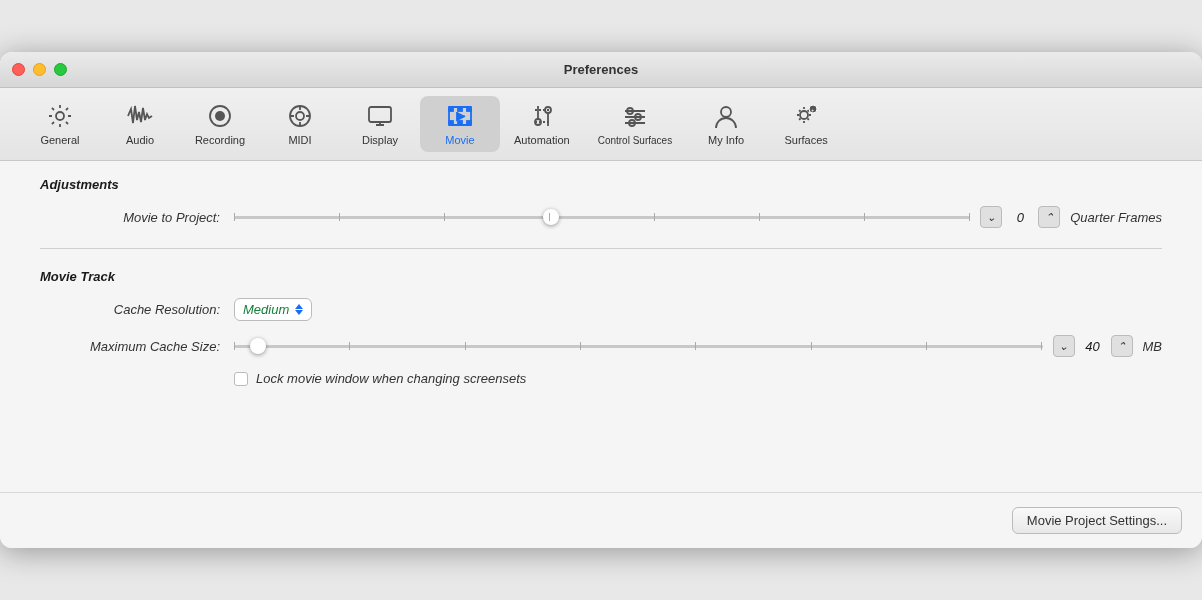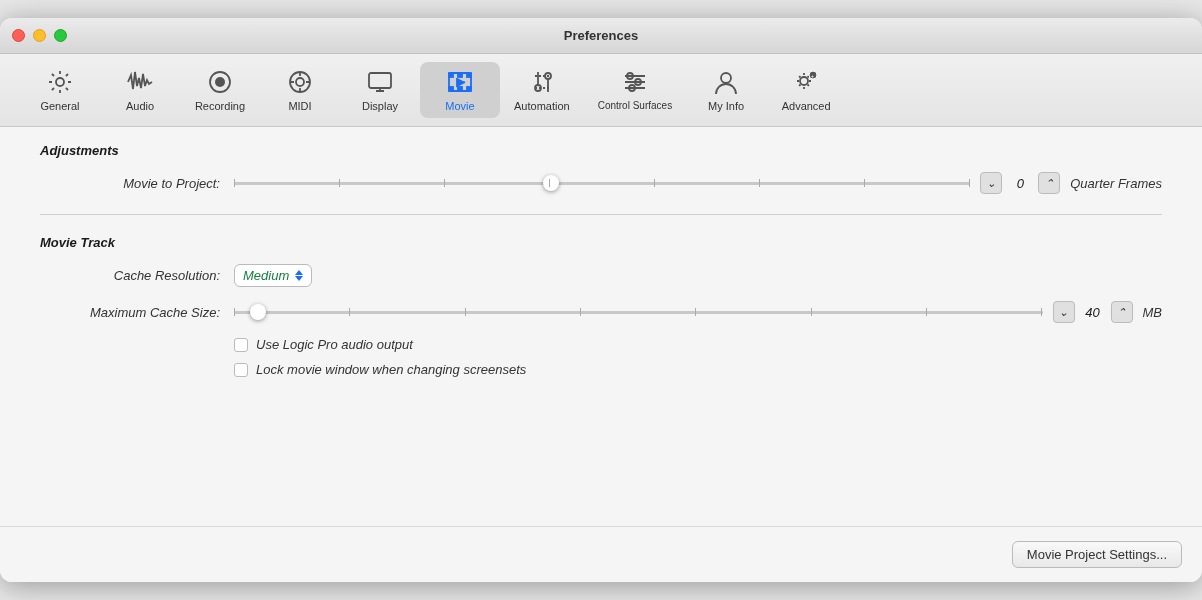--- a/index.html
+++ b/index.html
@@ -8,21 +8,21 @@
       font-family: -apple-system, BlinkMacSystemFont, 'Helvetica Neue', Arial, sans-serif;
       background: #e8e8e8;
       display: flex;
       justify-content: center;
       align-items: center;
       min-height: 100vh;
     }
 
     .window {
       width: 1202px;
-      height: 564px;
+      height: 496px;
       background: #f5f5f5;
       border-radius: 12px;
       box-shadow: 0 4px 30px rgba(0,0,0,0.35);
       display: flex;
       flex-direction: column;
       overflow: hidden;
       position: relative;
     }
 
     
@@ -61,20 +61,21 @@
       font-weight: 600;
       color: #333;
     }
 
     
     .toolbar {
       background: linear-gradient(to bottom, #f0f0f0, #e4e4e4);
       border-bottom: 1px solid #c8c8c8;
       padding: 8px 20px;
       display: flex;
+      align-items: center;
       gap: 0;
     }
 
     .tab-item {
       display: flex;
       flex-direction: column;
       align-items: center;
       padding: 6px 14px;
       border-radius: 8px;
       cursor: pointer;
@@ -397,21 +398,21 @@
       <span class="tab-label">My Info</span>
     </div>
 
     <div class="tab-item">
       <svg class="tab-svg" viewBox="0 0 28 28" fill="none" stroke="#555" stroke-width="1.8">
         <circle cx="12" cy="13" r="4"></circle>
         <path d="M12 5v2M12 19v2M5 13H7M17 13h2M7.1 8.1l1.4 1.4M15.5 16.5l1.4 1.4M7.1 17.9l1.4-1.4M15.5 9.5l1.4-1.4"></path>
         <circle cx="21" cy="7" r="4" fill="#555" stroke="white" stroke-width="1"></circle>
         <text x="19" y="10" font-size="5" fill="white" stroke="none" font-family="Arial">+</text>
       </svg>
-      <span class="tab-label">Advanced</span>
+      <span class="tab-label">Surfaces</span>
     </div>
 
   </div>
 
   <div class="content">
 
     <div class="section-title">Adjustments</div>
 
     <div class="setting-row">
       <span class="setting-label">Movie to Project:</span>
@@ -472,24 +473,20 @@
         </div>
       </div>
       <div class="stepper">
         <div class="stepper-btn">⌄</div>
         <span class="stepper-value">40</span>
         <div class="stepper-btn">⌃</div>
         <span class="stepper-unit">MB</span>
       </div>
     </div>
 
-    <div class="checkbox-row">
-      <div class="checkbox"></div>
-      <span class="checkbox-label">Use Logic Pro audio output</span>
-    </div>
 
     <div class="checkbox-row">
       <div class="checkbox"></div>
       <span class="checkbox-label">Lock movie window when changing screensets</span>
     </div>
 
   </div>
 
   <div class="footer">
     <button class="footer-btn">Movie Project Settings...</button>

